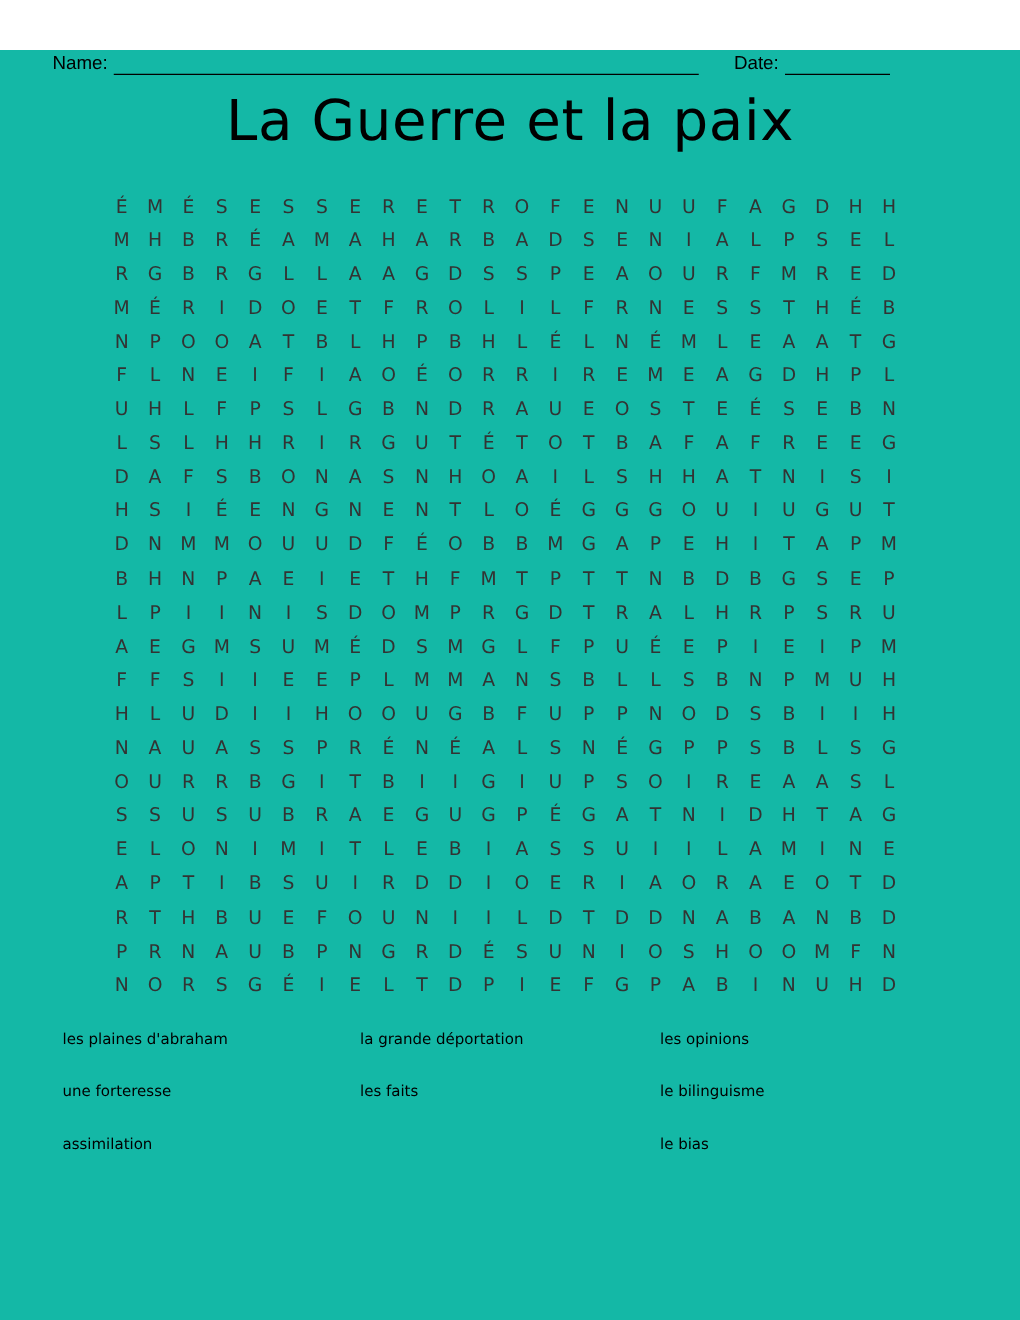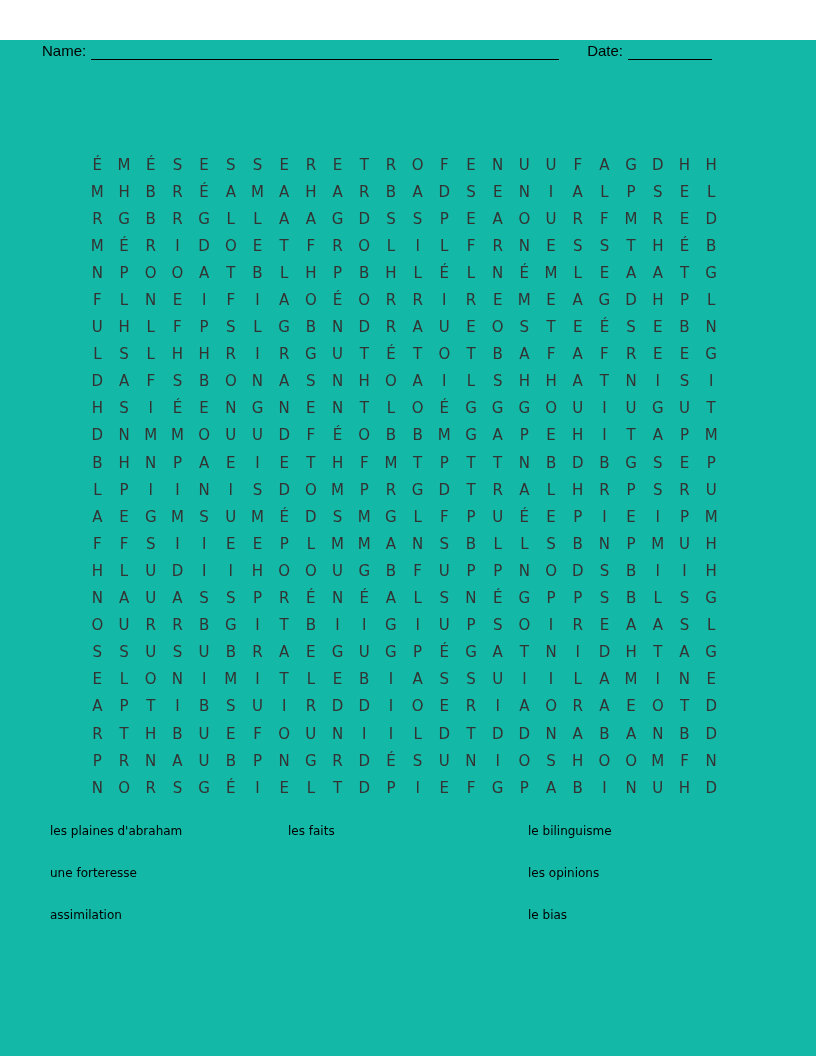--- a/index.html
+++ b/index.html
@@ -78,20 +78,21 @@
 
 <div class="page">
 
   <div class="topline">
     <span class="label">Name:</span>
     <span class="fill-line name-line"></span>
     <span class="label">Date:</span>
     <span class="fill-line date-line"></span>
   </div>
 
+  <h1 class="title">La Guerre et la paix</h1>
 
   <div class="grid">
       <div class="cell">É</div>
       <div class="cell">M</div>
       <div class="cell">É</div>
       <div class="cell">S</div>
       <div class="cell">E</div>
       <div class="cell">S</div>
       <div class="cell">S</div>
       <div class="cell">E</div>
@@ -665,22 +666,23 @@
       <div class="cell">D</div>
     </div>
 
   <div class="words">
     <div class="word-col col1">
         <div class="word">les plaines d'abraham</div>
         <div class="word">une forteresse</div>
         <div class="word">assimilation</div>
       </div>
     <div class="word-col col2">
+        <div class="word">la grande déportation</div>
         <div class="word">les faits</div>
       </div>
     <div class="word-col col3">
+        <div class="word">les opinions</div>
         <div class="word">le bilinguisme</div>
-        <div class="word">les opinions</div>
         <div class="word">le bias</div>
       </div>
   </div>
 
 </div>
 
 </body></html>

